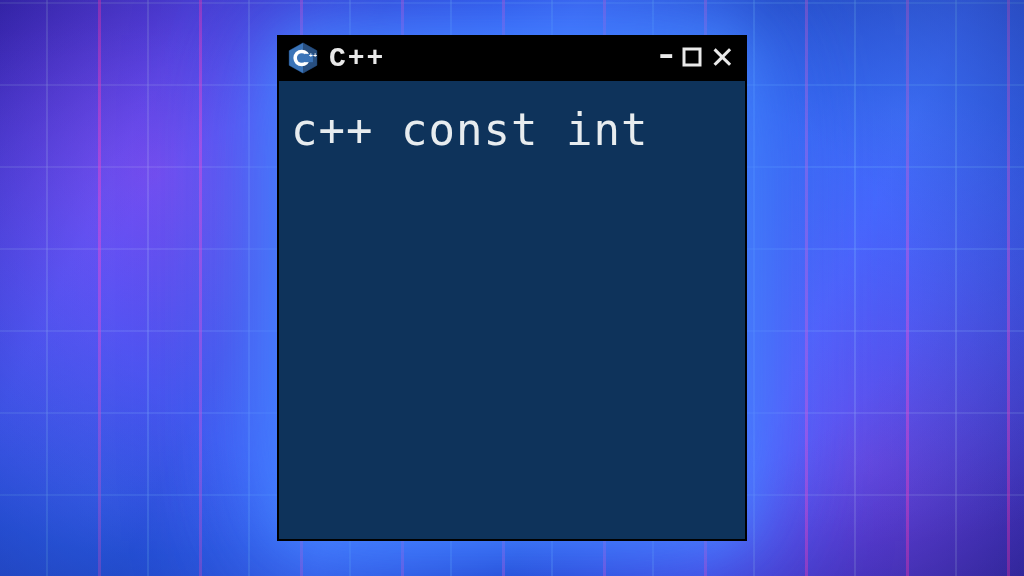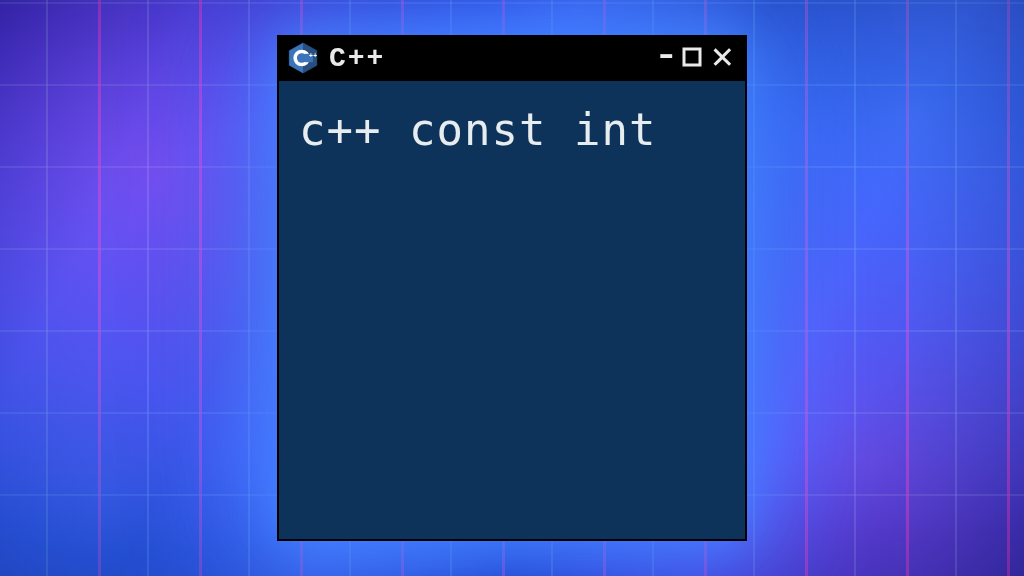--- a/index.html
+++ b/index.html
@@ -118,21 +118,21 @@
       user-select: none;
       font-family: "Segoe UI Symbol", "DejaVu Sans", Arial, sans-serif;
     }
     .win-btn.minimize { font-weight: bold; transform: translateY(-4px); }
     .win-btn.maximize { font-size: 22px; transform: translateY(-1px); }
     .win-btn.maximize svg { display:block; }
     .win-btn.close { font-weight: bold; }
 
     .content {
       flex: 1 1 auto;
-      padding: 22px 20px;
+      padding: 22px 12px;
       color: #e7ecef;
       font-size: 44px;
       line-height: 1.22;
       letter-spacing: 1px;
       font-family: "DejaVu Sans Mono", "Courier New", Courier, monospace;
       white-space: pre-wrap;
       word-break: break-word;
     }
   </style>
 </head>

